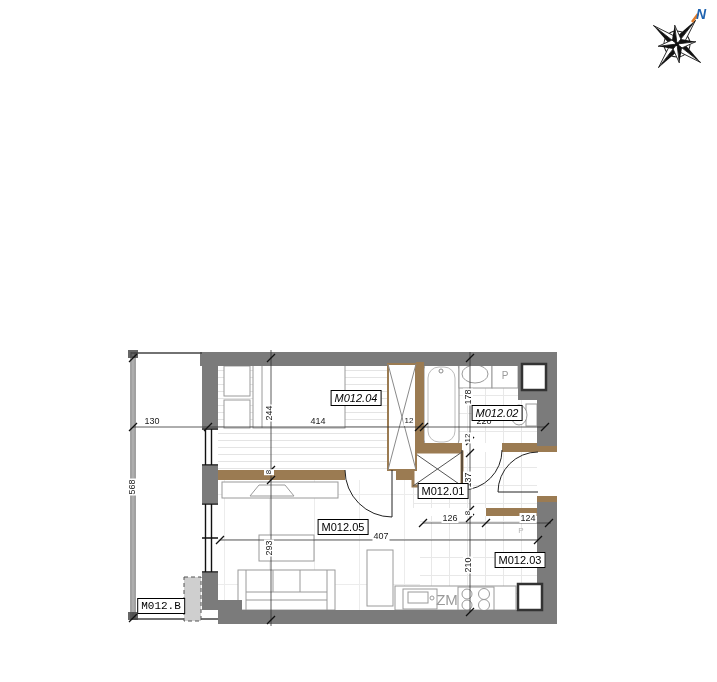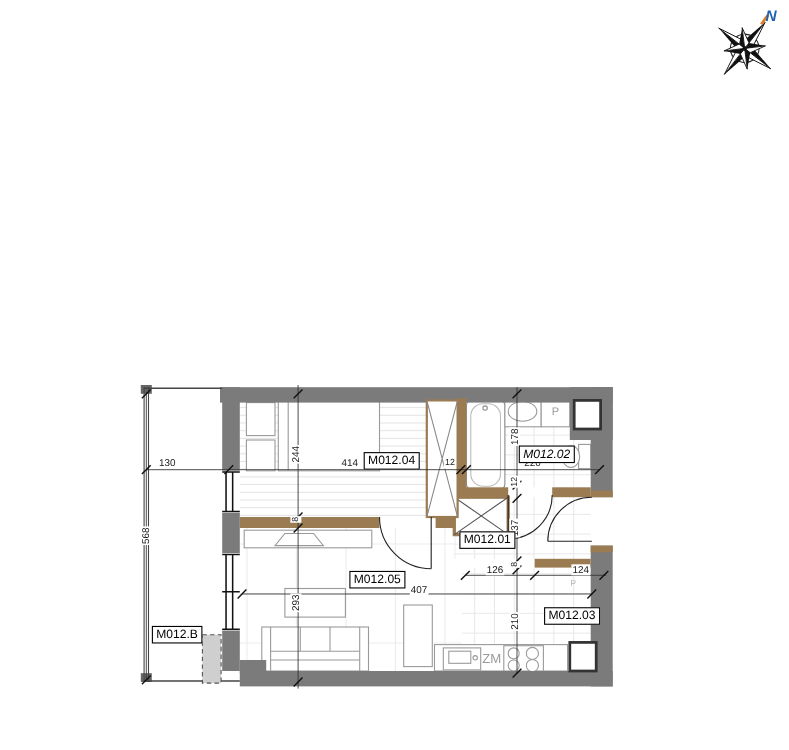--- a/index.html
+++ b/index.html
@@ -5,21 +5,21 @@
   html,body{margin:0;padding:0;background:#fff;}
   #stage{position:relative;width:717px;height:682px;background:#fff;overflow:hidden;
          font-family:"Liberation Sans",sans-serif;}
   #plan-svg{position:absolute;left:0;top:0;}
   .lbl{position:absolute;transform:translate(-50%,-50%);white-space:nowrap;}
   .room-label{background:#fff;border:1px solid #000;color:#000;font-size:11px;
               padding:0 3px;line-height:14px;z-index:6;}
   .dim{color:#1a1a1a;font-size:9px;background:#fff;padding:0 1px;line-height:10px;z-index:5;}
   .dim.small{font-size:8px;}
   .vdim{transform:translate(-50%,-50%) rotate(-90deg);}
-  .fixture-label{color:#9a9a9a;font-size:12px;z-index:4;}
+  .fixture-label{color:#9a9a9a;font-size:15px;z-index:4;}
   .faint{color:#b5b5b5;font-size:8px;}
   .north-label{color:#1f63b0;font-size:14px;font-weight:bold;font-style:italic;z-index:7;}
 </style>
 </head>
 <body>
 
 <div id="stage">
 
 <svg id="plan-svg" width="717" height="682" viewBox="0 0 717 682">
   <defs>
@@ -215,26 +215,26 @@
       <g transform="rotate(315)">
         <path d="M0 0 L-4.5 -4.5 L0 -19 Z" fill="#111"></path>
             <path d="M0 0 L4.5 -4.5 L0 -19 Z" fill="#fff" stroke="#111" stroke-width="0.8"></path>
       </g>
     </g>
     <circle r="2" fill="#111"></circle>
   </g>
   <line x1="692" y1="22" x2="698" y2="14" stroke="#e07b28" stroke-width="2.5"></line>
 </svg>
 
-<div class="lbl room-label" style="left:356px;top:419px;">M012.04</div>
+<div class="lbl room-label" style="left:356px;top:398px;font-style:italic;">M012.04</div>
 <div class="lbl room-label" style="left:497px;top:413px;font-style:italic;">M012.02</div>
 <div class="lbl room-label" style="left:443px;top:491px;">M012.01</div>
 <div class="lbl room-label" style="left:343px;top:527px;">M012.05</div>
 <div class="lbl room-label" style="left:520px;top:560px;">M012.03</div>
-<div class="lbl room-label" style="left:161px;top:577px;">M012.B</div>
+<div class="lbl room-label" style="left:161px;top:606px;font-family:Liberation Mono, monospace;">M012.B</div>
 
 <div class="lbl dim" style="left:152px;top:421px;">130</div>
 <div class="lbl dim" style="left:318px;top:421px;">414</div>
 <div class="lbl dim small" style="left:409px;top:421px;">12</div>
 <div class="lbl dim" style="left:484px;top:421px;">220</div>
 <div class="lbl dim" style="left:450px;top:518px;">126</div>
 <div class="lbl dim" style="left:528px;top:518px;">124</div>
 <div class="lbl dim" style="left:381px;top:536px;">407</div>
 
 <div class="lbl dim vdim" style="left:132px;top:487px;">568</div>

